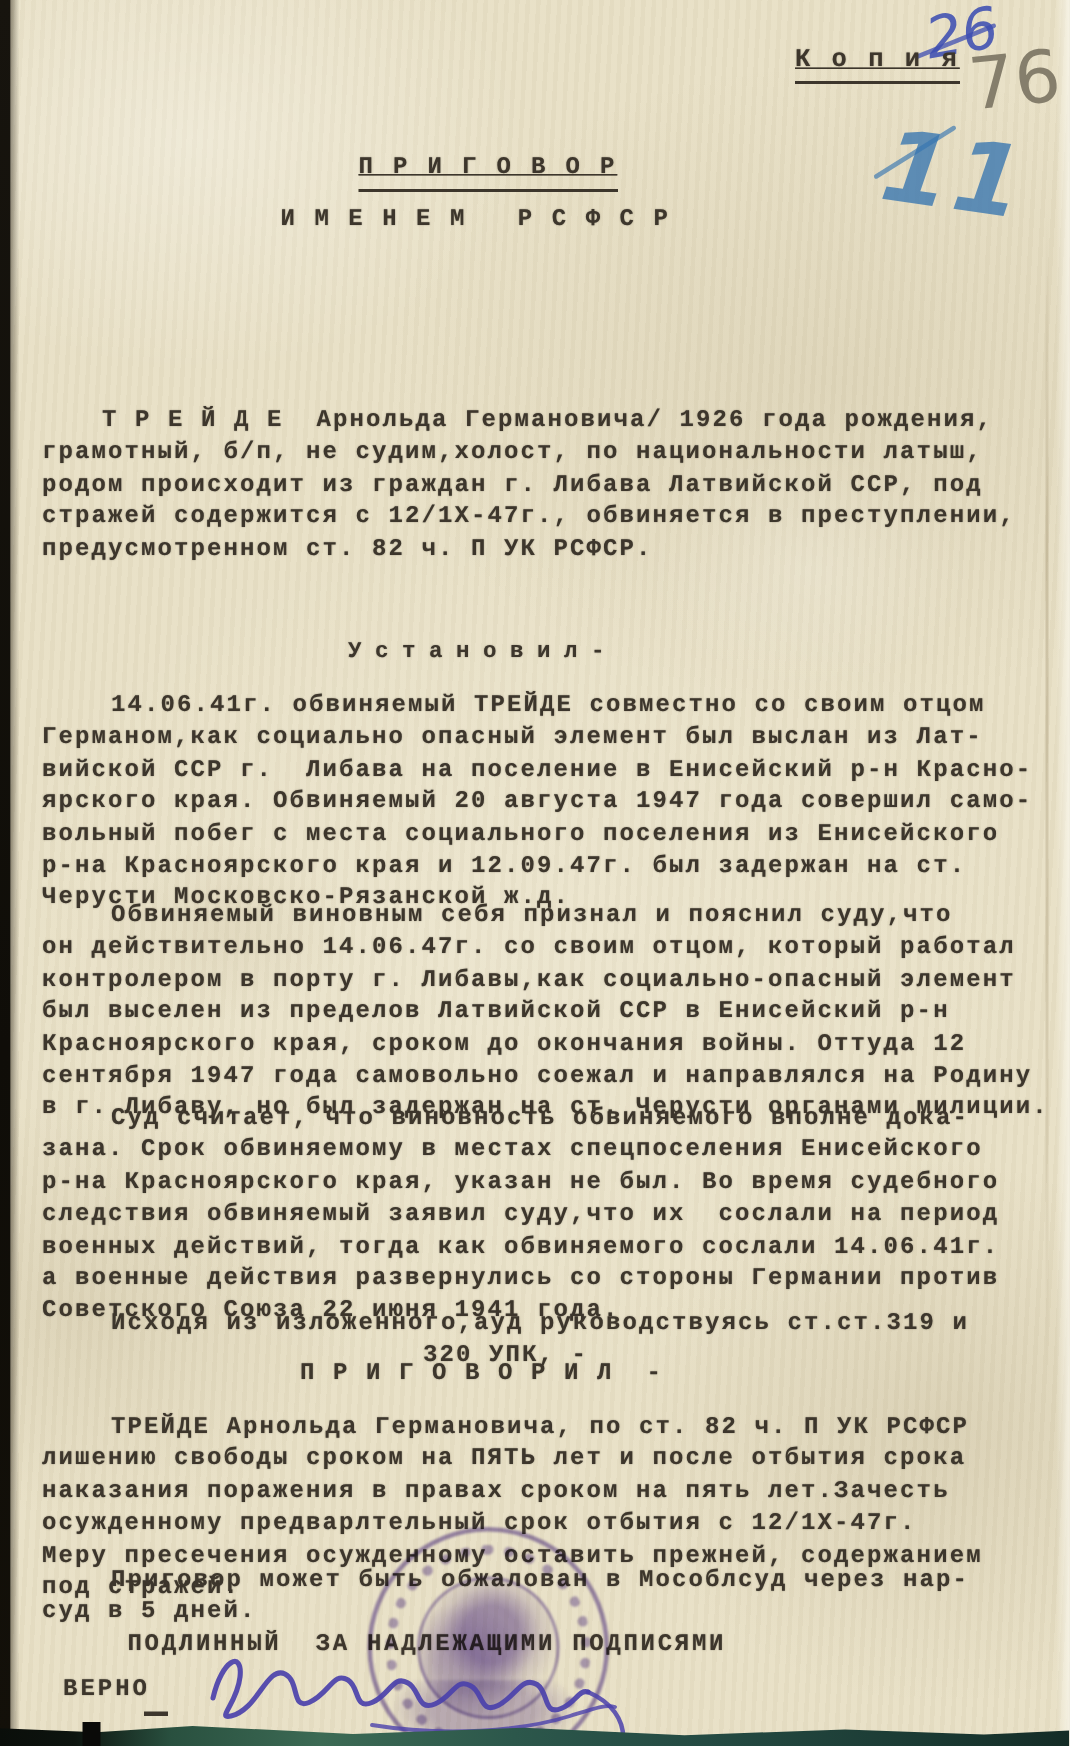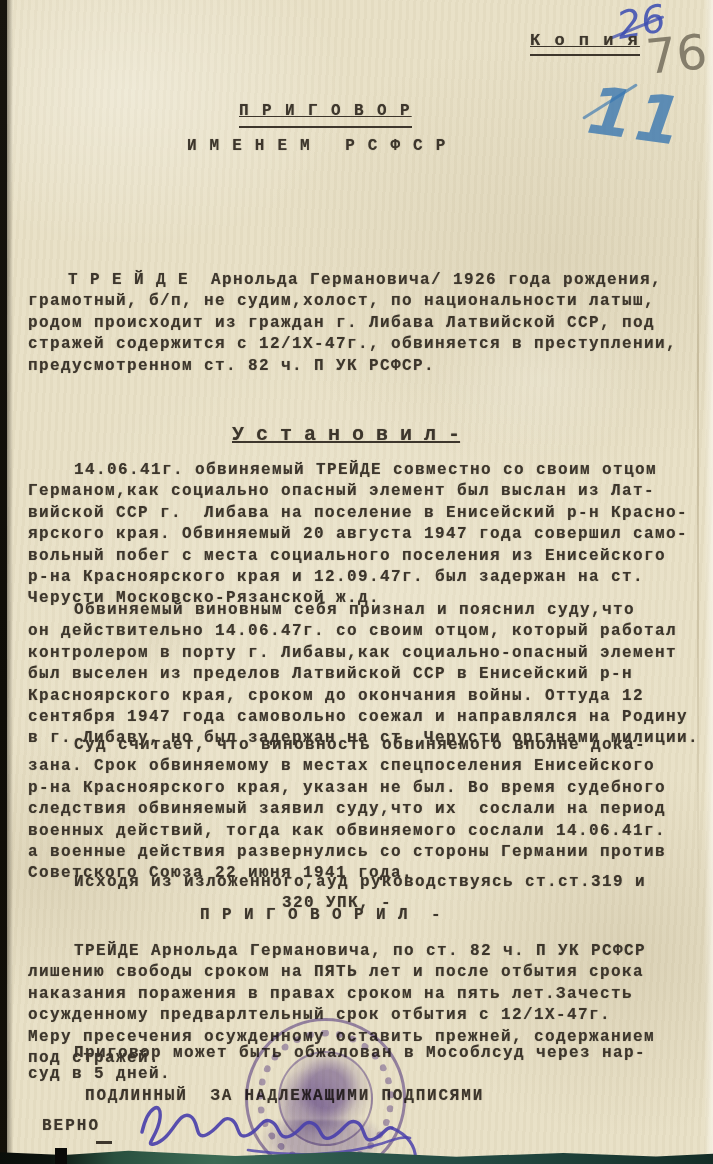--- a/index.html
+++ b/index.html
@@ -129,21 +129,21 @@
   <div class="type underlined heading" style="left:239px;top:101px;font-size:16px;letter-spacing:1.9px;padding-bottom:4px;">П Р И Г О В О Р</div>
 
 
   <div class="type indent" style="left:28px;top:270px;text-indent:40px;">Т Р Е Й Д Е  Арнольда Германовича/ 1926 года рождения,
 грамотный, б/п, не судим,холост, по национальности латыш,
 родом происходит из граждан г. Либава Латвийской ССР, под
 стражей содержится с 12/1Х-47г., обвиняется в преступлении,
 предусмотренном ст. 82 ч. П УК РСФСР.</div>
 
 
-  <div class="type heading" style="left:232px;top:424px;font-size:20px;letter-spacing:0;text-decoration:underline;">У с т а н о в и л -</div>
+  <div class="type heading" style="left:232px;top:424px;font-size:15px;letter-spacing:0;">У с т а н о в и л -</div>
 
   <div class="type indent" style="left:28px;top:460px;">14.06.41г. обвиняемый ТРЕЙДЕ совместно со своим отцом
 Германом,как социально опасный элемент был выслан из Лат-
 вийской ССР г.  Либава на поселение в Енисейский р-н Красно-
 ярского края. Обвиняемый 20 августа 1947 года совершил само-
 вольный побег с места социального поселения из Енисейского
 р-на Красноярского края и 12.09.47г. был задержан на ст.
 Черусти Московско-Рязанской ж.д.</div>
 
   <div class="type indent" style="left:28px;top:600px;">Обвиняемый виновным себя признал и пояснил суду,что

